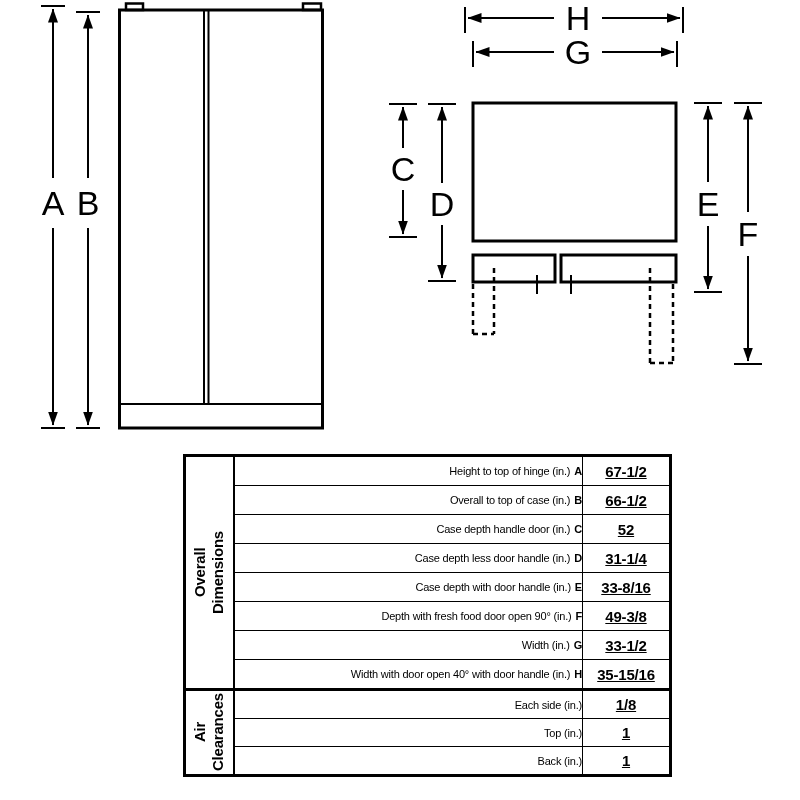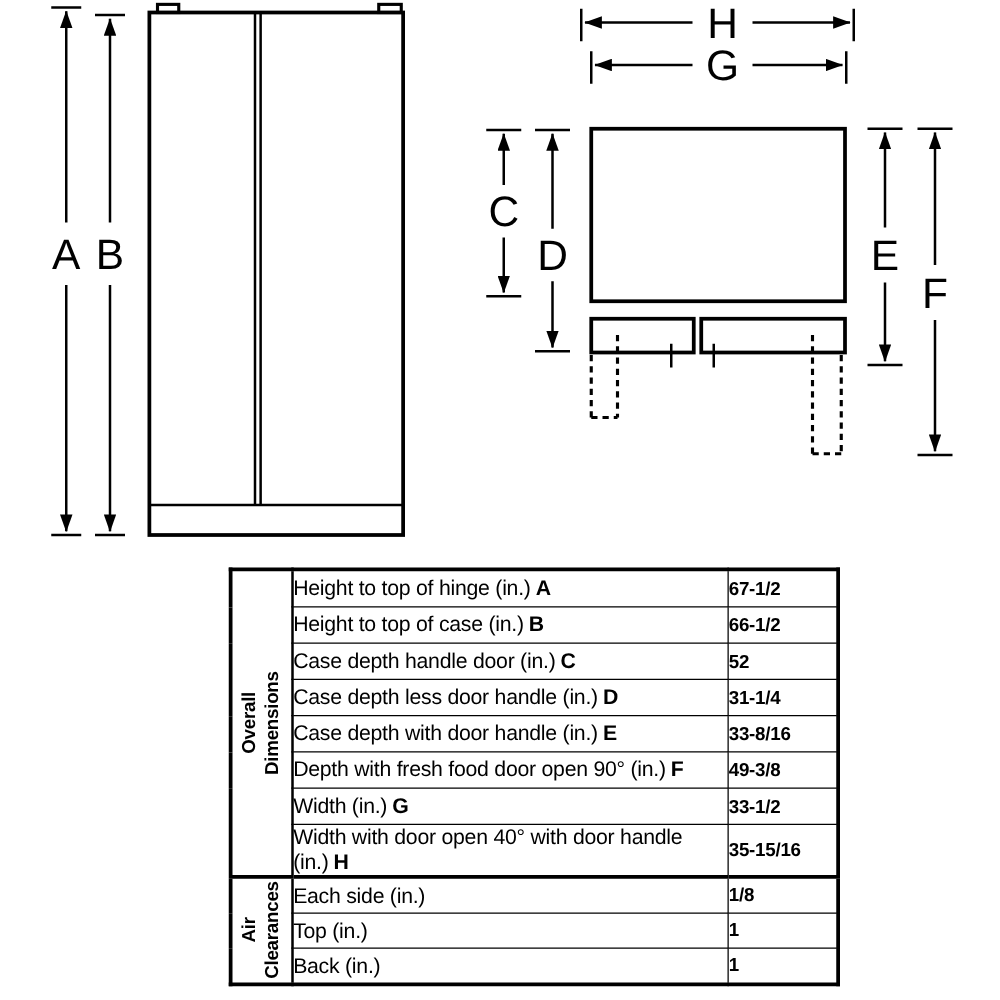--- a/index.html
+++ b/index.html
@@ -10,22 +10,22 @@
 
   
   #spec-table{position:absolute;left:183px;top:454px;border-collapse:collapse;
               table-layout:fixed;width:486px;background:#fff;}
   #spec-table td{border:1.5px solid #000;padding:0;vertical-align:middle;}
   #spec-table{border:3px solid #000;}
   #spec-table td.rowhead{border:2px solid #000;}
   #spec-table tr.sec1 td{height:28px;}
   #spec-table tr.sec2 td{height:27px;margin-top:24px;}
   #spec-table tr.section-start td{border-top:3px solid #000;}
-  td.label-cell{padding:0 8px 0 9px;font-size:17px;letter-spacing:-0.2px;text-align:left;}
-  td.value-cell{font-size:15px;font-weight:bold;text-align:left;letter-spacing:-0.2px;}
+  td.label-cell{padding:0 8px 0 9px;font-size:11px;letter-spacing:-0.2px;text-align:right;}
+  td.value-cell{font-size:15px;font-weight:bold;text-align:center;letter-spacing:-0.2px;text-decoration:underline;}
   .dim-letter{font-weight:bold;margin-left:4px;}
   td.rowhead{text-align:center;}
   .rot{display:flex;align-items:center;justify-content:center;height:100%;}
   .rot > div{writing-mode:vertical-rl;transform:rotate(180deg);white-space:pre-line;
              font-weight:bold;font-size:15px;line-height:1.2;letter-spacing:-0.2px;text-align:center;}
 </style>
 </head>
 <body>
 
 <div id="canvas">
@@ -145,21 +145,21 @@
         <td class="rowhead" rowspan="8">
           <div class="rot">
               <div>Overall
 Dimensions</div>
             </div>
         </td>
         <td class="label-cell"><span>Height to top of hinge (in.)</span><span class="dim-letter">A</span></td>
         <td class="value-cell">67-1/2</td>
       </tr>
       <tr class="sec1">
-        <td class="label-cell"><span>Height to top of case (in.)</span><span class="dim-letter">B</span></td>
+        <td class="label-cell"><span>Overall to top of case (in.)</span><span class="dim-letter">B</span></td>
         <td class="value-cell">66-1/2</td>
       </tr>
       <tr class="sec1">
         <td class="label-cell"><span>Case depth handle door (in.)</span><span class="dim-letter">C</span></td>
         <td class="value-cell">52</td>
       </tr>
       <tr class="sec1">
         <td class="label-cell"><span>Case depth less door handle (in.)</span><span class="dim-letter">D</span></td>
         <td class="value-cell">31-1/4</td>
       </tr>

